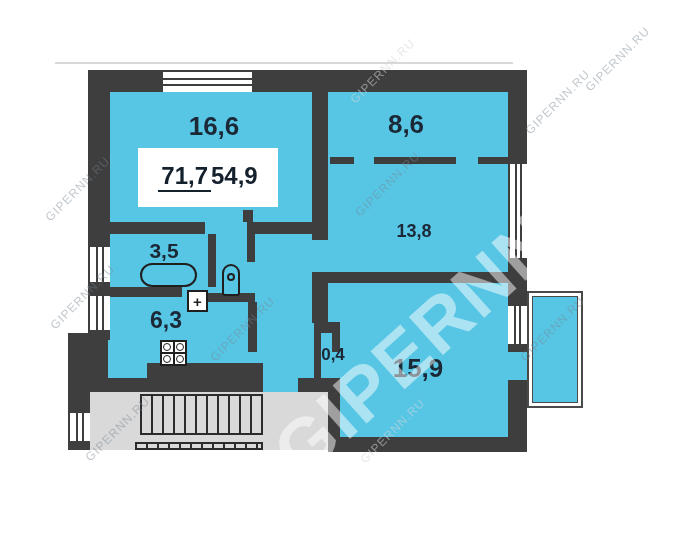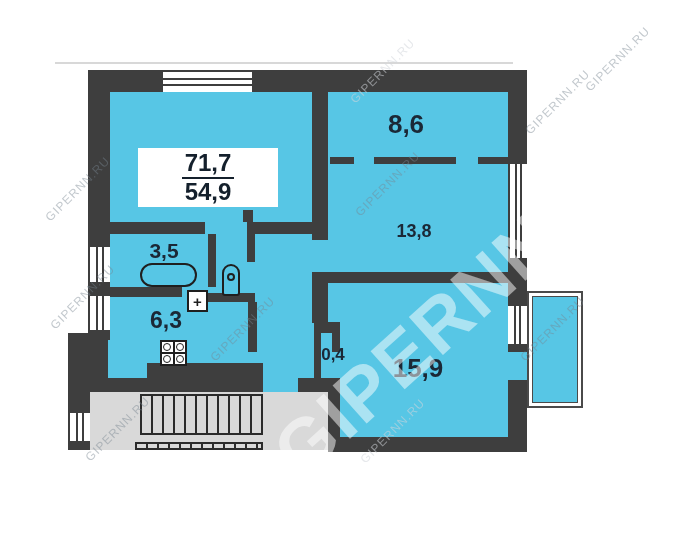--- a/index.html
+++ b/index.html
@@ -18,21 +18,21 @@
           background-image:repeating-linear-gradient(90deg,#D9D9D9 0 9px,#2B2B2B 9px 11px);}
   .wm{position:absolute;transform:rotate(-45deg);white-space:nowrap;font-size:12px;
       letter-spacing:1px;color:rgba(120,132,144,0.45);pointer-events:none;}
   .wm-light{color:rgba(210,214,218,0.55);}
   .wm-big{position:absolute;left:255px;top:240px;width:320px;height:210px;display:flex;
           align-items:center;justify-content:center;transform:rotate(-42deg);
           font-size:74px;font-weight:700;letter-spacing:2px;color:rgba(255,255,255,0.5);pointer-events:none;}
   #info-box{position:absolute;left:138px;top:148px;width:140px;height:59px;background:#fff;
             display:flex;align-items:center;justify-content:center;gap:9px;}
   #info-type{font-size:47px;font-weight:700;color:#000;line-height:1;}
-  .frac{display:flex;flex-direction:column;align-items:center;color:#14202c;font-weight:700;}
+  .frac{display:flex;color:#14202c;font-weight:700;}
   .frac-top{font-size:24px;line-height:26px;border-bottom:2px solid #14202c;padding:0 3px 1px;}
   .frac-bottom{font-size:24px;line-height:26px;}
   #bathtub{position:absolute;left:140px;top:263px;width:57px;height:24px;box-sizing:border-box;
            border:2px solid #1F1F1F;border-radius:12px;background:#57C6E5;}
   #toilet{position:absolute;left:222px;top:264px;width:18px;height:32px;box-sizing:border-box;
           border:2px solid #1F1F1F;border-radius:9px 9px 3px 3px;background:#57C6E5;}
   #toilet .bowl{position:absolute;left:3px;top:7px;width:8px;height:8px;box-sizing:border-box;
           border:2px solid #1F1F1F;border-radius:50%;}
   #heater{position:absolute;left:187px;top:290px;width:21px;height:22px;box-sizing:border-box;
           border:2px solid #1F1F1F;background:#fff;display:flex;align-items:center;
@@ -124,20 +124,21 @@
       </div>
   </div>
 
   <div id="info-box">
     <div class="frac">
       <div class="frac-top">71,7</div>
       <div class="frac-bottom">54,9</div>
     </div>
   </div>
 
+  <div class="area-label" style="left:174px;top:110px;width:80px;height:32px;font-size:26px;">16,6</div>
   <div class="area-label" style="left:366px;top:108px;width:80px;height:32px;font-size:26px;">8,6</div>
   <div class="area-label" style="left:374px;top:215px;width:80px;height:32px;font-size:18px;">13,8</div>
   <div class="area-label" style="left:134px;top:237px;width:60px;height:28px;font-size:21px;">3,5</div>
   <div class="area-label" style="left:136px;top:305px;width:60px;height:30px;font-size:23px;">6,3</div>
   <div class="area-label" style="left:313px;top:345px;width:40px;height:20px;font-size:17px;">0,4</div>
   <div class="area-label" style="left:378px;top:352px;width:80px;height:32px;font-size:26px;">15,9</div>
 
   <div class="wm-big">GIPERNN</div>
   <div class="wm wm-light" style="left:340px;top:64px;">GIPERNN.RU</div>
   <div class="wm" style="left:515px;top:95px;">GIPERNN.RU</div>

